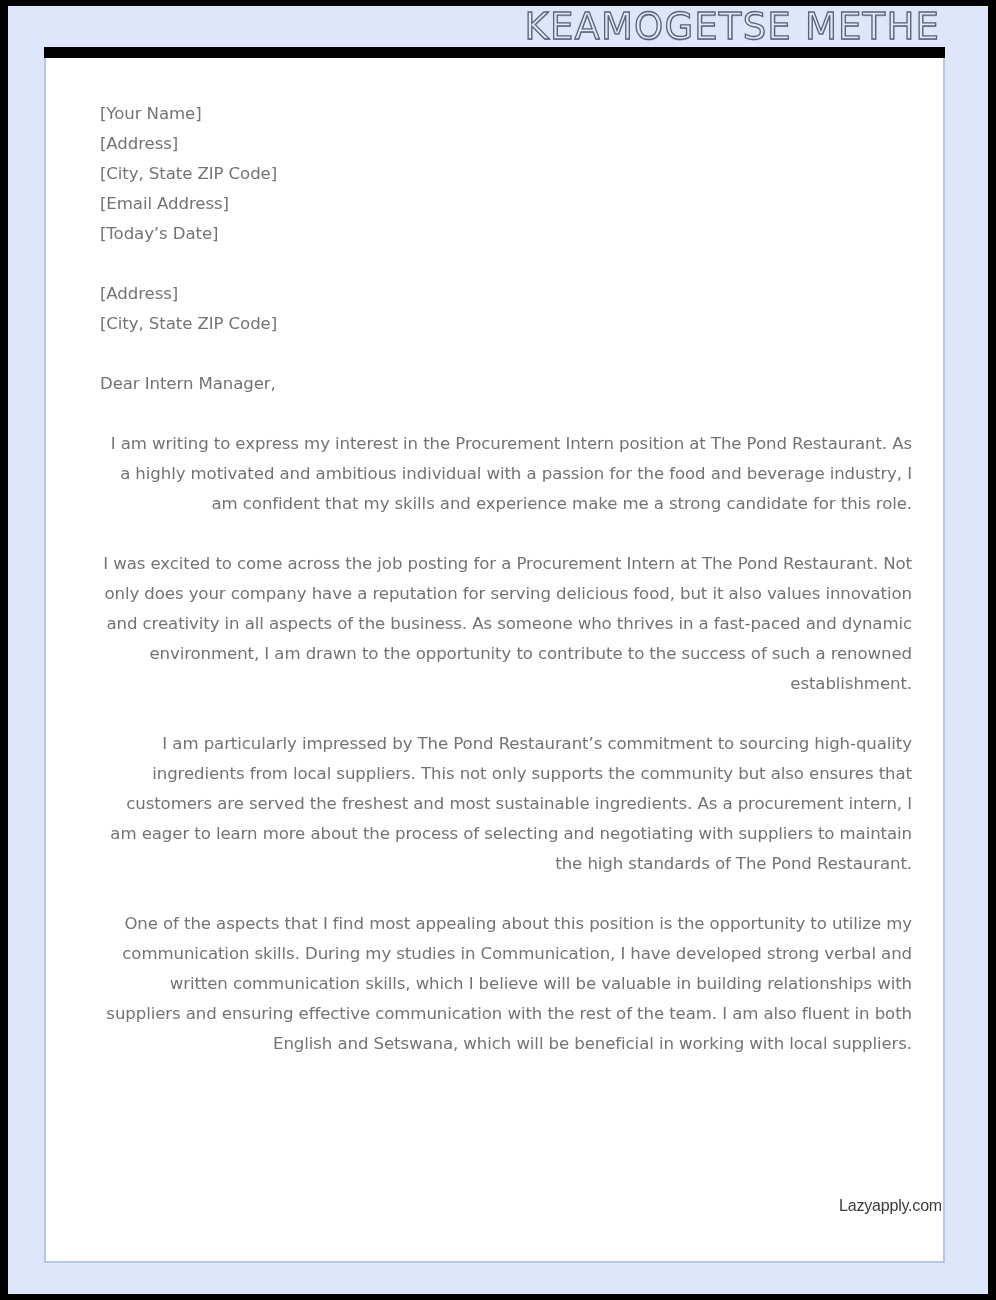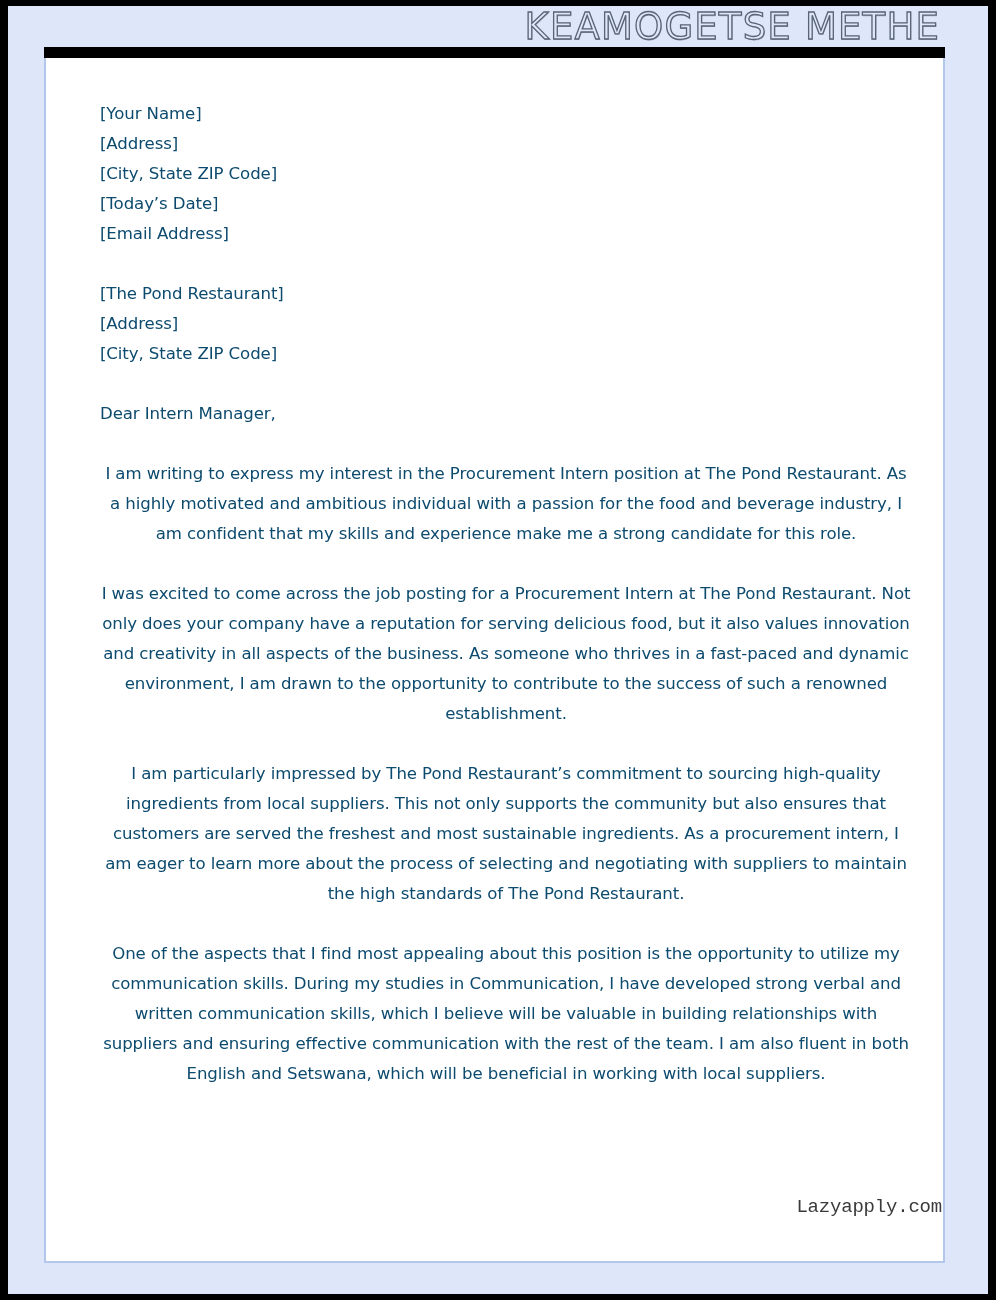--- a/index.html
+++ b/index.html
@@ -89,51 +89,51 @@
 
   
   #letter-body {
     position: absolute;
     left: 92px;
     top: 93px;
     width: 812px;
     font-family: "DejaVu Sans", sans-serif;
     font-size: 16.6px;
     line-height: 30px;
-    color: #0c4a6e;
+    color: #737373;
     letter-spacing: -0.1px;
   }
 
   .addr-block {
     margin: 0 0 30px 0;
   }
   .addr-line {
     display: block;
     white-space: nowrap;
   }
 
   .salutation {
     margin: 0 0 30px 0;
   }
 
   .letter-para {
     margin: 16px 0 30px 0;
-    text-align: center;
+    text-align: right;
   }
   .letter-para:last-child {
     margin-bottom: 0;
   }
 
   
   #watermark {
     position: absolute;
     right: 46px;
     top: 1192px;
-    font-family: Liberation Mono, monospace;
-    font-size: 19px;
+    font-family: Liberation Sans, sans-serif;
+    font-size: 16px;
     line-height: 1;
     color: #3a3a3a;
     letter-spacing: -0.2px;
     white-space: nowrap;
     user-select: none;
   }
 </style>
 </head>
 <body>
 
@@ -148,26 +148,25 @@
     <div id="header-rule"></div>
 
     <div id="document-sheet"></div>
 
     <div id="letter-body">
 
       <div class="addr-block">
         <span class="addr-line">[Your Name]</span>
         <span class="addr-line">[Address]</span>
         <span class="addr-line">[City, State ZIP Code]</span>
+        <span class="addr-line">[Email Address]</span>
         <span class="addr-line">[Today’s Date]</span>
-        <span class="addr-line">[Email Address]</span>
       </div>
 
       <div class="addr-block">
-        <span class="addr-line">[The Pond Restaurant]</span>
         <span class="addr-line">[Address]</span>
         <span class="addr-line">[City, State ZIP Code]</span>
       </div>
 
       <p class="salutation">Dear Intern Manager,</p>
 
       <p class="letter-para">I am writing to express my interest in the Procurement Intern position at The Pond Restaurant. As a highly motivated and ambitious individual with a passion for the food and beverage industry, I am confident that my skills and experience make me a strong candidate for this role.</p>
       <p class="letter-para">I was excited to come across the job posting for a Procurement Intern at The Pond Restaurant. Not only does your company have a reputation for serving delicious food, but it also values innovation and creativity in all aspects of the business. As someone who thrives in a fast-paced and dynamic environment, I am drawn to the opportunity to contribute to the success of such a renowned establishment.</p>
       <p class="letter-para">I am particularly impressed by The Pond Restaurant’s commitment to sourcing high-quality ingredients from local suppliers. This not only supports the community but also ensures that customers are served the freshest and most sustainable ingredients. As a procurement intern, I am eager to learn more about the process of selecting and negotiating with suppliers to maintain the high standards of The Pond Restaurant.</p>
       <p class="letter-para">One of the aspects that I find most appealing about this position is the opportunity to utilize my communication skills. During my studies in Communication, I have developed strong verbal and written communication skills, which I believe will be valuable in building relationships with suppliers and ensuring effective communication with the rest of the team. I am also fluent in both English and Setswana, which will be beneficial in working with local suppliers.</p>

